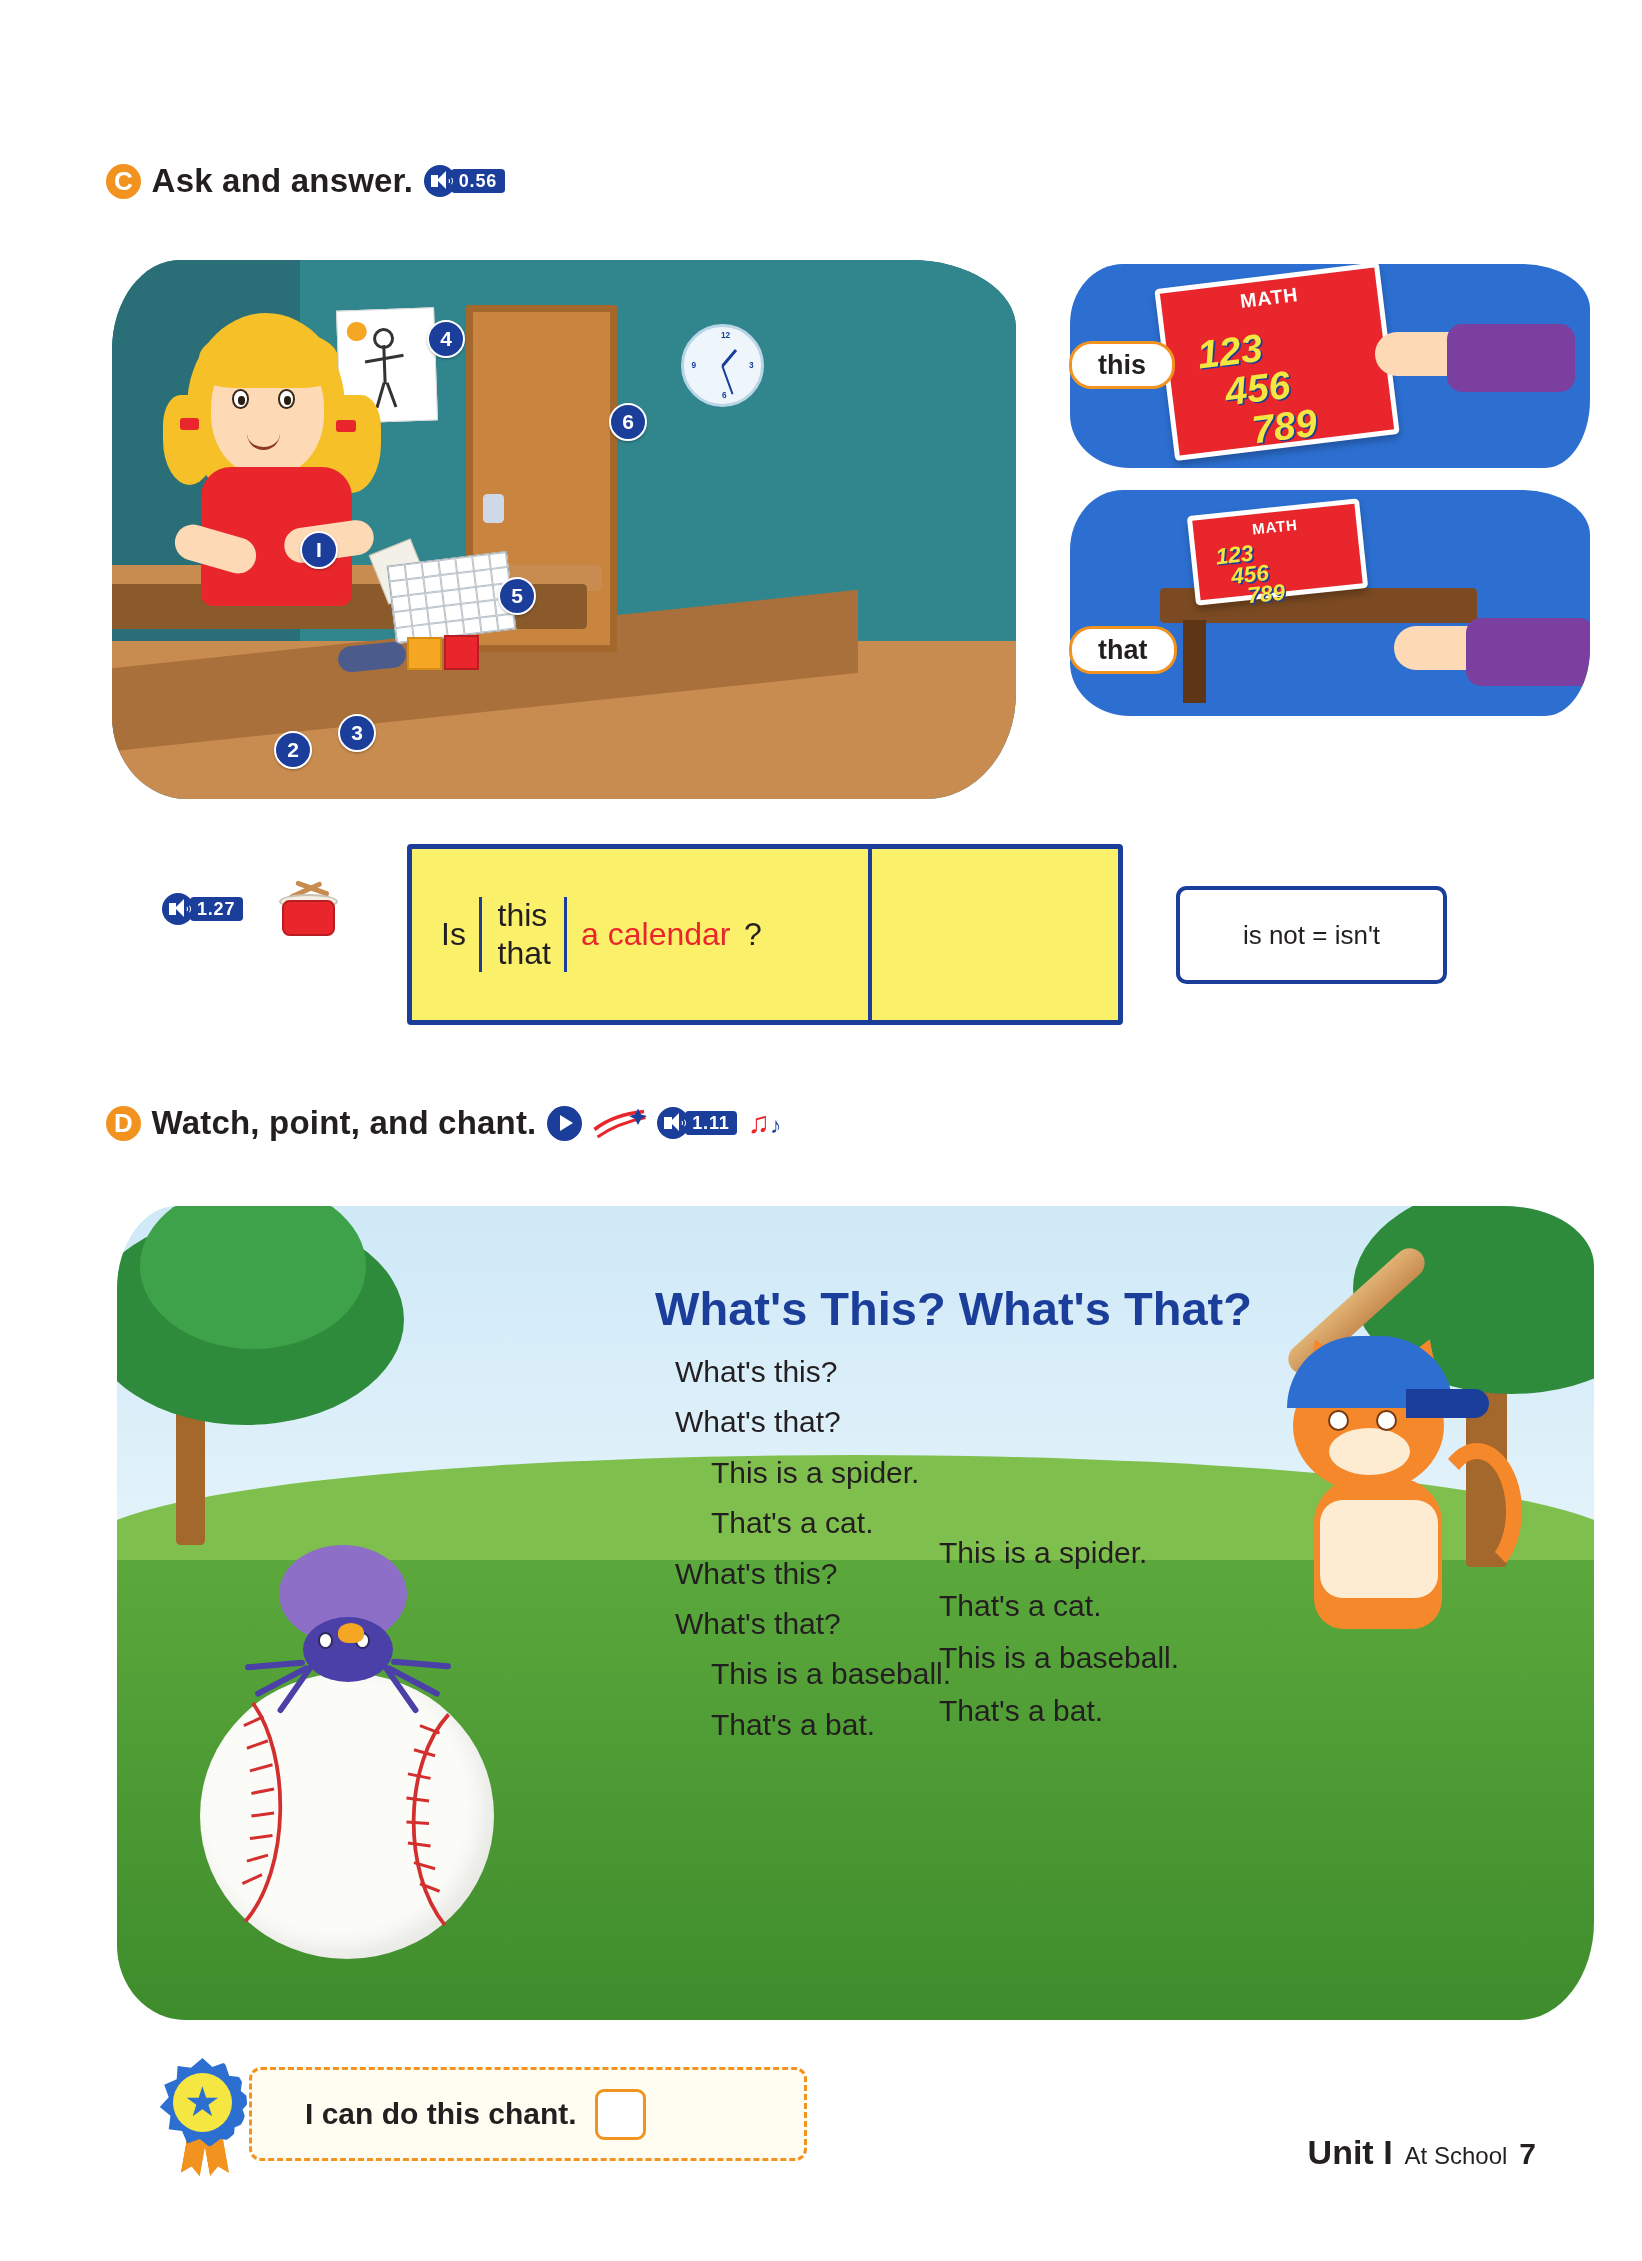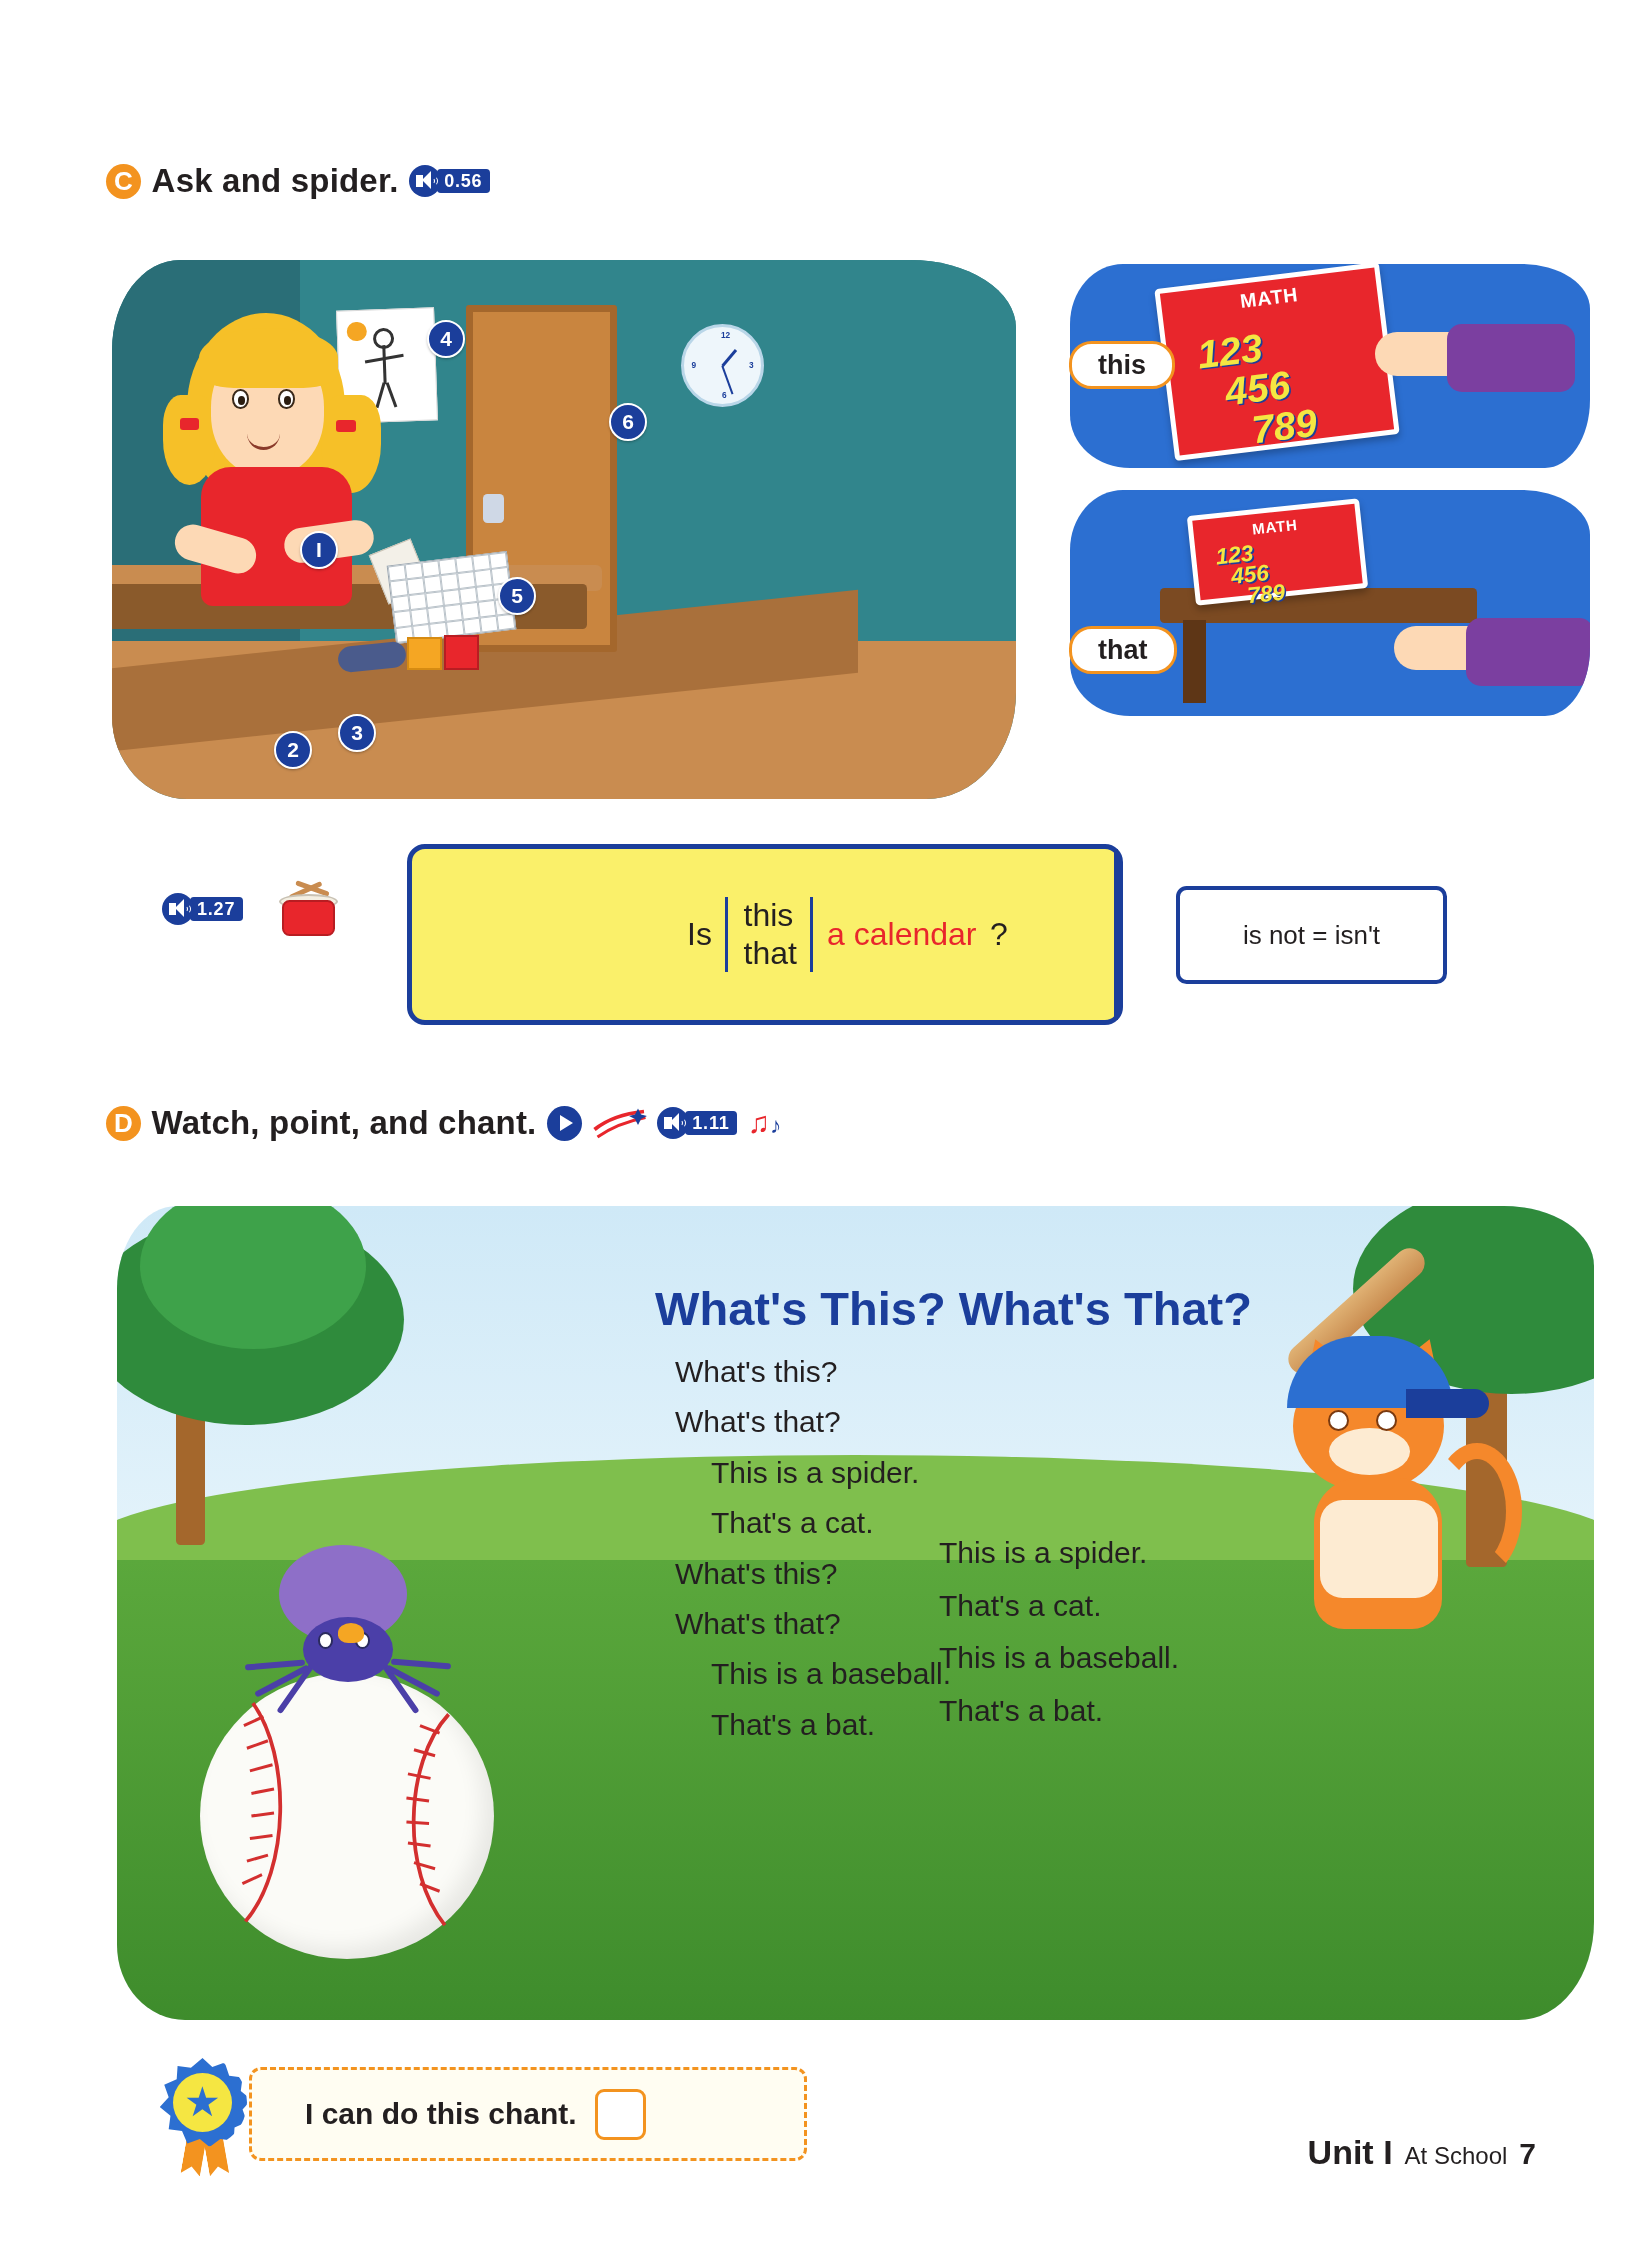--- a/index.html
+++ b/index.html
@@ -367,24 +367,23 @@
     position: absolute; width: 35px; height: 4.5px; background: #C98C50; border-radius: 2.3px;
   }
   .drum .stick1 { left: 10.6px; top: 1.5px; transform: rotate(-24deg); }
   .drum .stick2 { left: 18px; top: 0px; transform: rotate(20deg); }
 
   .grammar-box {
     position: absolute; left: 407px; top: 844px;
     width: 716px; height: 181px;
     background: #FAF06A;
     border: 5.3px solid #1B3E9B;
-    border-radius: 18px;
+    border-radius: 4px;
     display: flex;
     align-items: stretch;
-    justify-content: flex-end;
   }
   .gb-left {
     flex: 0 0 460px;
     display: flex; align-items: center;
     padding-left: 29px;
     border-right: 4.5px solid #1B3E9B;
     gap: 13.6px;
   }
   .gb-is { font-size: 32px; color: #231f20; }
   .gb-stack {
@@ -603,21 +602,21 @@
   }
   .footer-right .unit { font-size: 34px; font-weight: bold; color: #231f20; }
   .footer-right .atschool { font-size: 24px; color: #231f20; }
   .footer-right .pnum { font-size: 30px; font-weight: bold; color: #231f20; }
 </style>
 </head>
 <body>
 
 <div class="section-header" style="left:106px; top:162px;">
   <div class="sec-letter">C</div>
-  <div class="sec-title">Ask and spider.</div>
+  <div class="sec-title">Ask and answer.</div>
   <span class="audio-chip">
     <span class="spk">
         <span class="waves">
           <i></i>
           <i></i>
         </span>
       </span>
     <span class="track">0.56</span>
   </span>
 </div>

